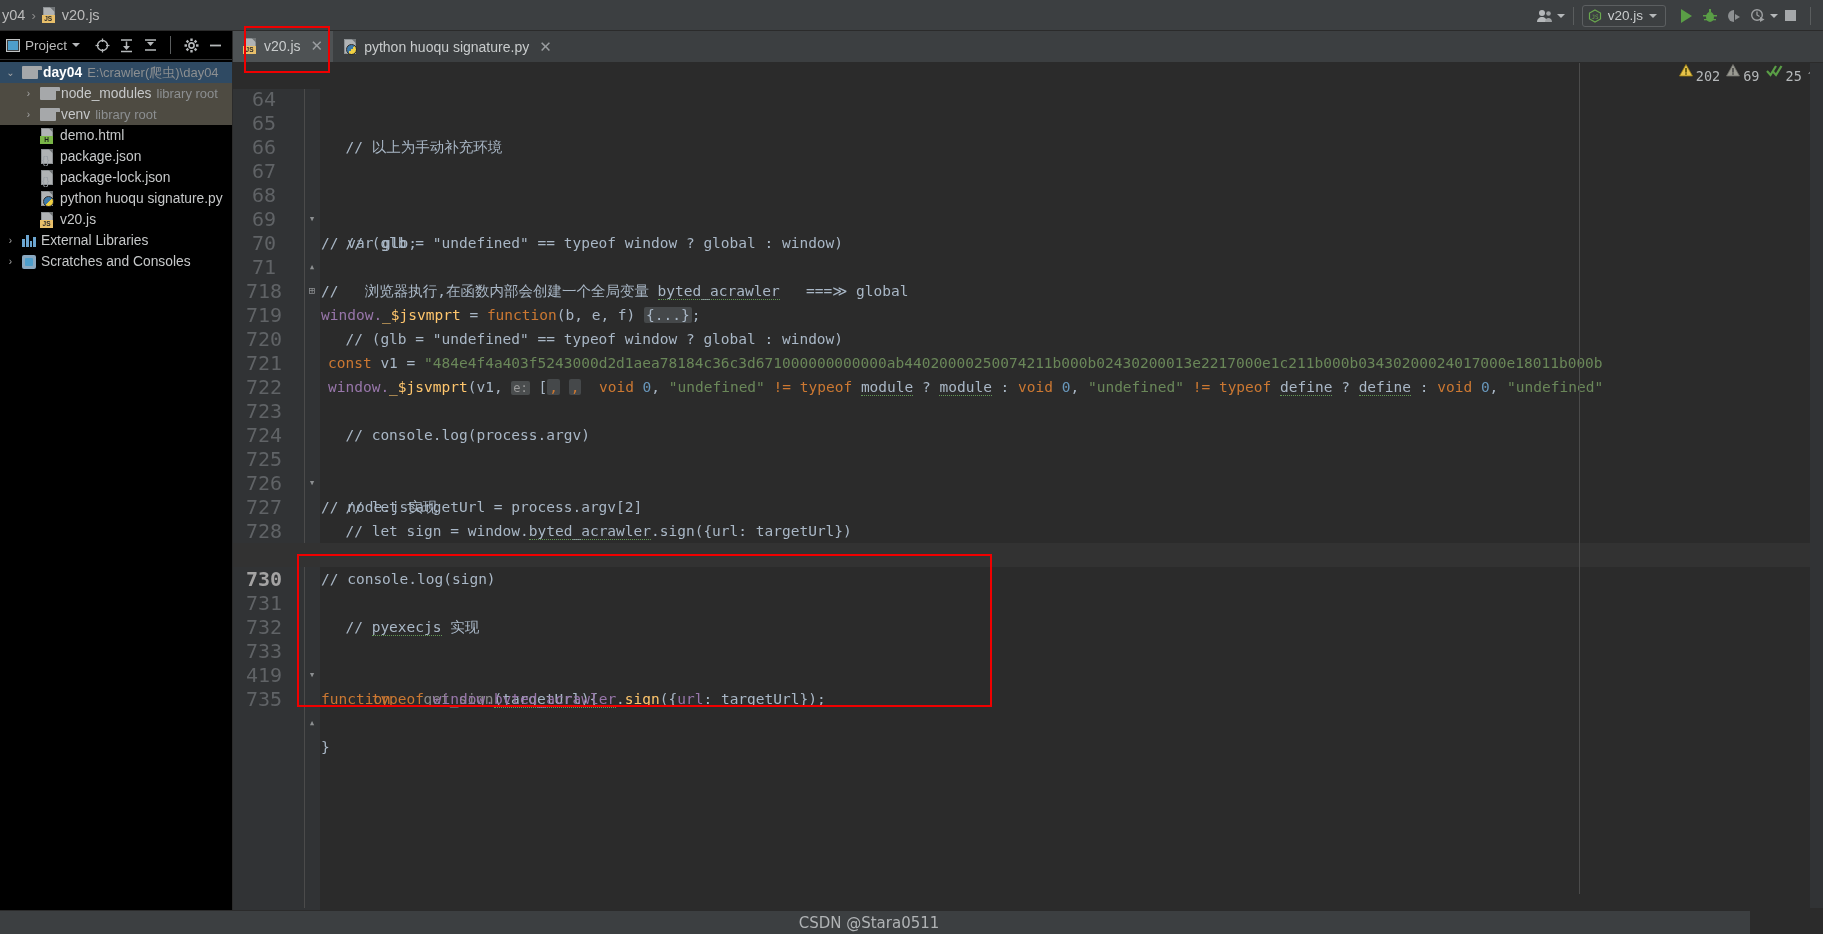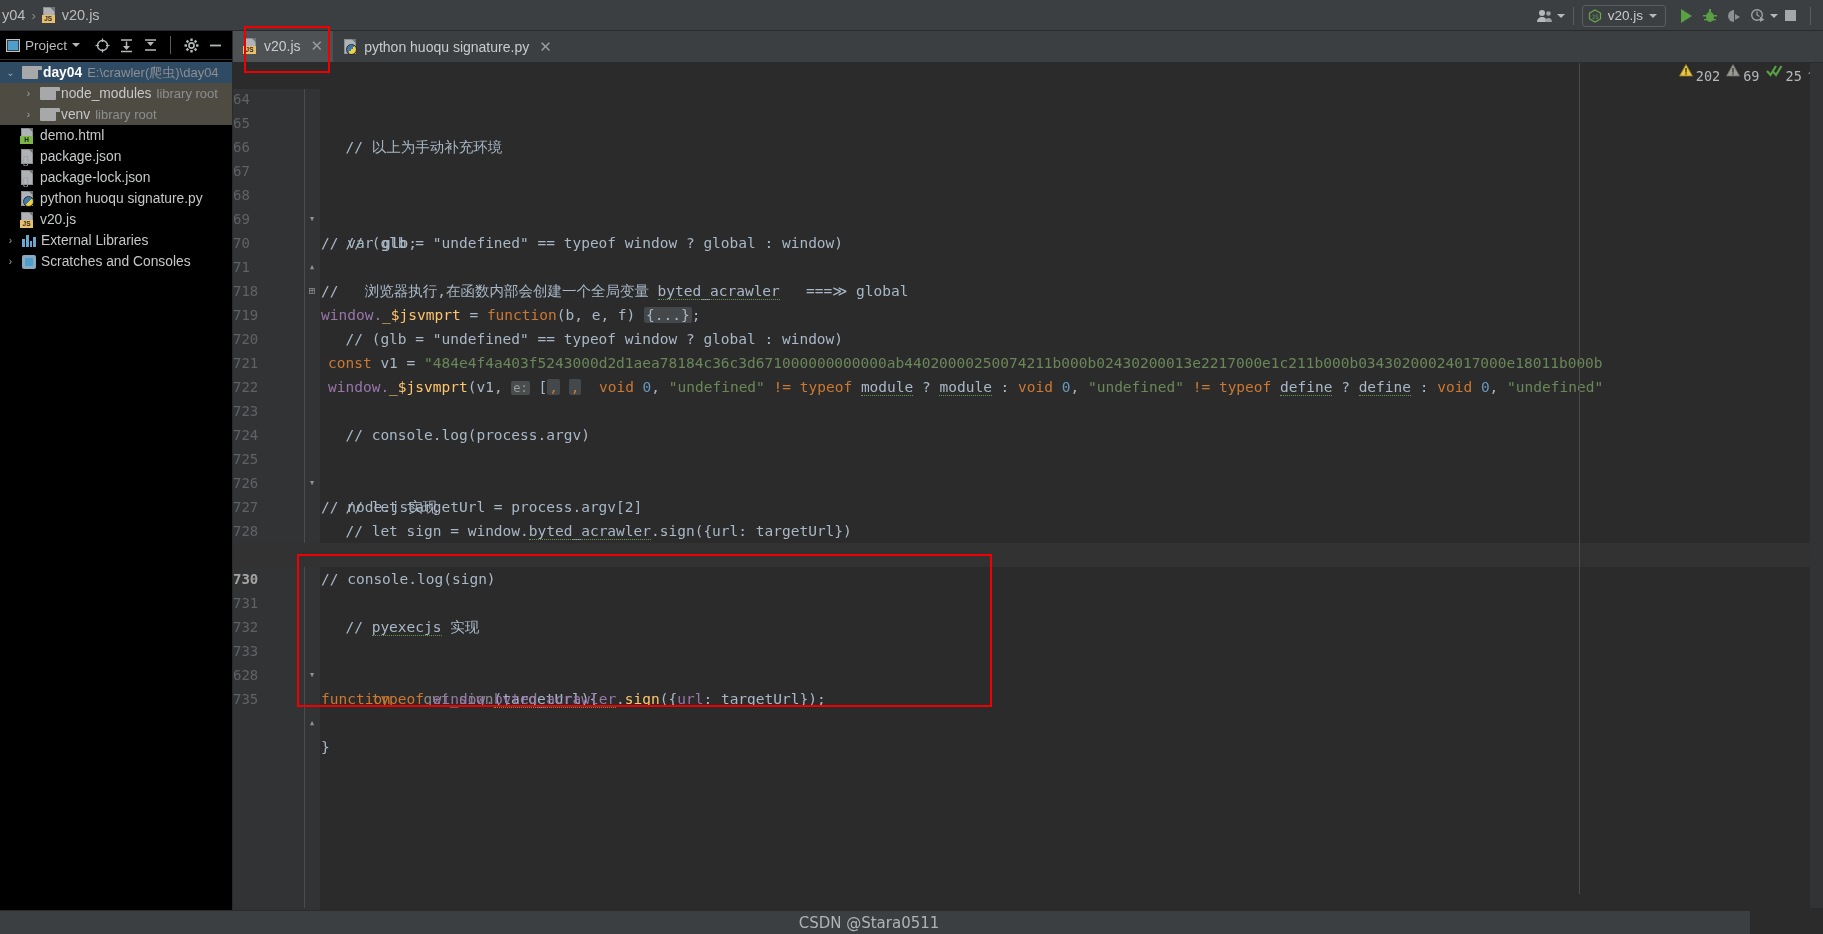--- a/index.html
+++ b/index.html
@@ -87,21 +87,21 @@
     white-space: nowrap;
   }
   .tree-row.sel { background: #2f4a63; }
   .tree-row.lib { background: #4e4b42; }
   .arrow { width: 13px; text-align: center; color: #a6a6a6; font-size: 10px; flex: 0 0 13px;}
   .tname { color: #c6c8c9; }
   .tname.bold { font-weight: bold; color: #ffffff; }
   .tsub { color: #8c8f91; font-size: 13px; }
   .indent1 { padding-left: 4px; }
   .indent2 { padding-left: 22px; }
-  .indent3 { padding-left: 20px; }
+  .indent3 { padding-left: 40px; }
 
   .libico { width: 14px; height: 13px; display: flex; align-items: flex-end; gap: 1px;}
   .libico i { display:block; width: 3px; background: #6ba5d0; }
 
   .scratchico { width: 14px; height: 14px; border-radius: 2px; background: #8aa8c0; position: relative;}
   .scratchico::after{content:'';position:absolute;left:3px;top:3px;width:8px;height:8px;background:#4e9ecb;border-radius:1px;}
 
   .side-scroll {
     position:absolute; left:0; bottom:0; width: 233px; height: 11px; background:#3c3f41;
   }
@@ -141,22 +141,22 @@
     position: absolute; left: 0; top: 0; width: 70px; bottom: 0;
     background: #313335;
   }
   .gutter-fold {
     position: absolute; left: 70px; top: 0; width: 17px; bottom: 0; background: #313335;
   }
   .vline { position:absolute; left: 71px; top: 0; bottom: 26px; width: 1px; background: #4b4b4b;}
 
   .row { position: absolute; left: 0; right: 0; height: 24px; white-space: pre; }
   .row .num {
-    position: absolute; left: 0; width: 62px; text-align: left;
-    color: #606366; font-size: 14px;
+    position: absolute; left: 0; width: 62px; text-align: center;
+    color: #606366; font-size: 20px;
   }
   .row.cur .num { color: #a4a3a3; font-weight: bold; }
   .row.cur { background: #323232; }
   .row .txt { position: absolute; left: 95px; color: #a9b7c6; }
 
   .c-com  { color: #808080; }
   .c-kw   { color: #cc7832; }
   .c-str  { color: #6a8759; }
   .c-num  { color: #6897bb; }
   .c-fn   { color: #ffc66d; }
@@ -588,21 +588,21 @@
         <span class="num">732</span>
       </div>
 
       <div class="row" style="top:552px">
         <span class="num">733</span>
         <span class="foldmark">▾</span>
         <span class="txt" style="left:88px"><span class="c-kw">function</span> <span class="c-gray" style="color:#8a8a8a">get_sign</span><span class="c-id">(targetUrl){</span></span>
       </div>
 
       <div class="row" style="top:576px">
-        <span class="num">628</span>
+        <span class="num">419</span>
         <span class="txt">     <span class="c-kw">typeof</span> <span class="c-purple">window.<span class="u-wave">byted_acrawler</span></span><span class="c-id">.</span><span class="c-fn">sign</span><span class="c-id">({</span><span class="c-purple">url</span><span class="c-id">: targetUrl});</span></span>
       </div>
 
       <div class="row" style="top:600px">
         <span class="num">735</span>
         <span class="foldmark">▴</span>
         <span class="txt c-id" style="left:88px">}</span>
       </div>
 
       <div class="editor-vsplit" style="top:0;bottom:40px;"></div>

